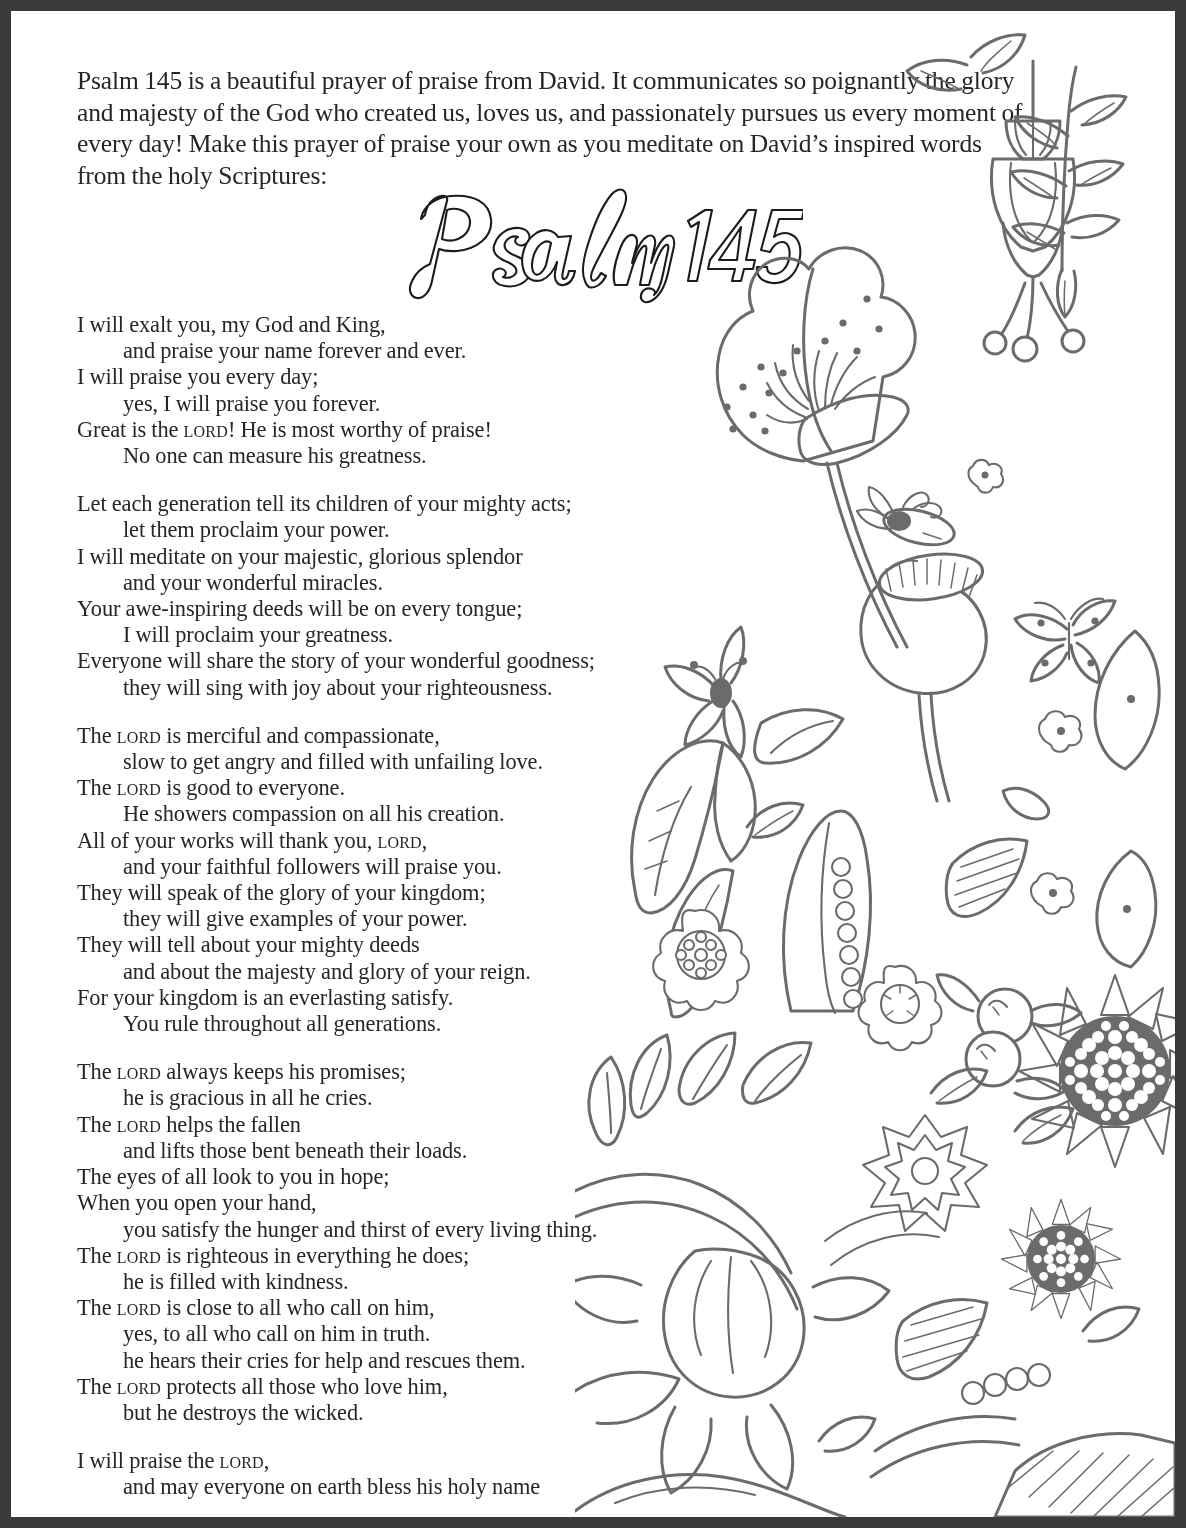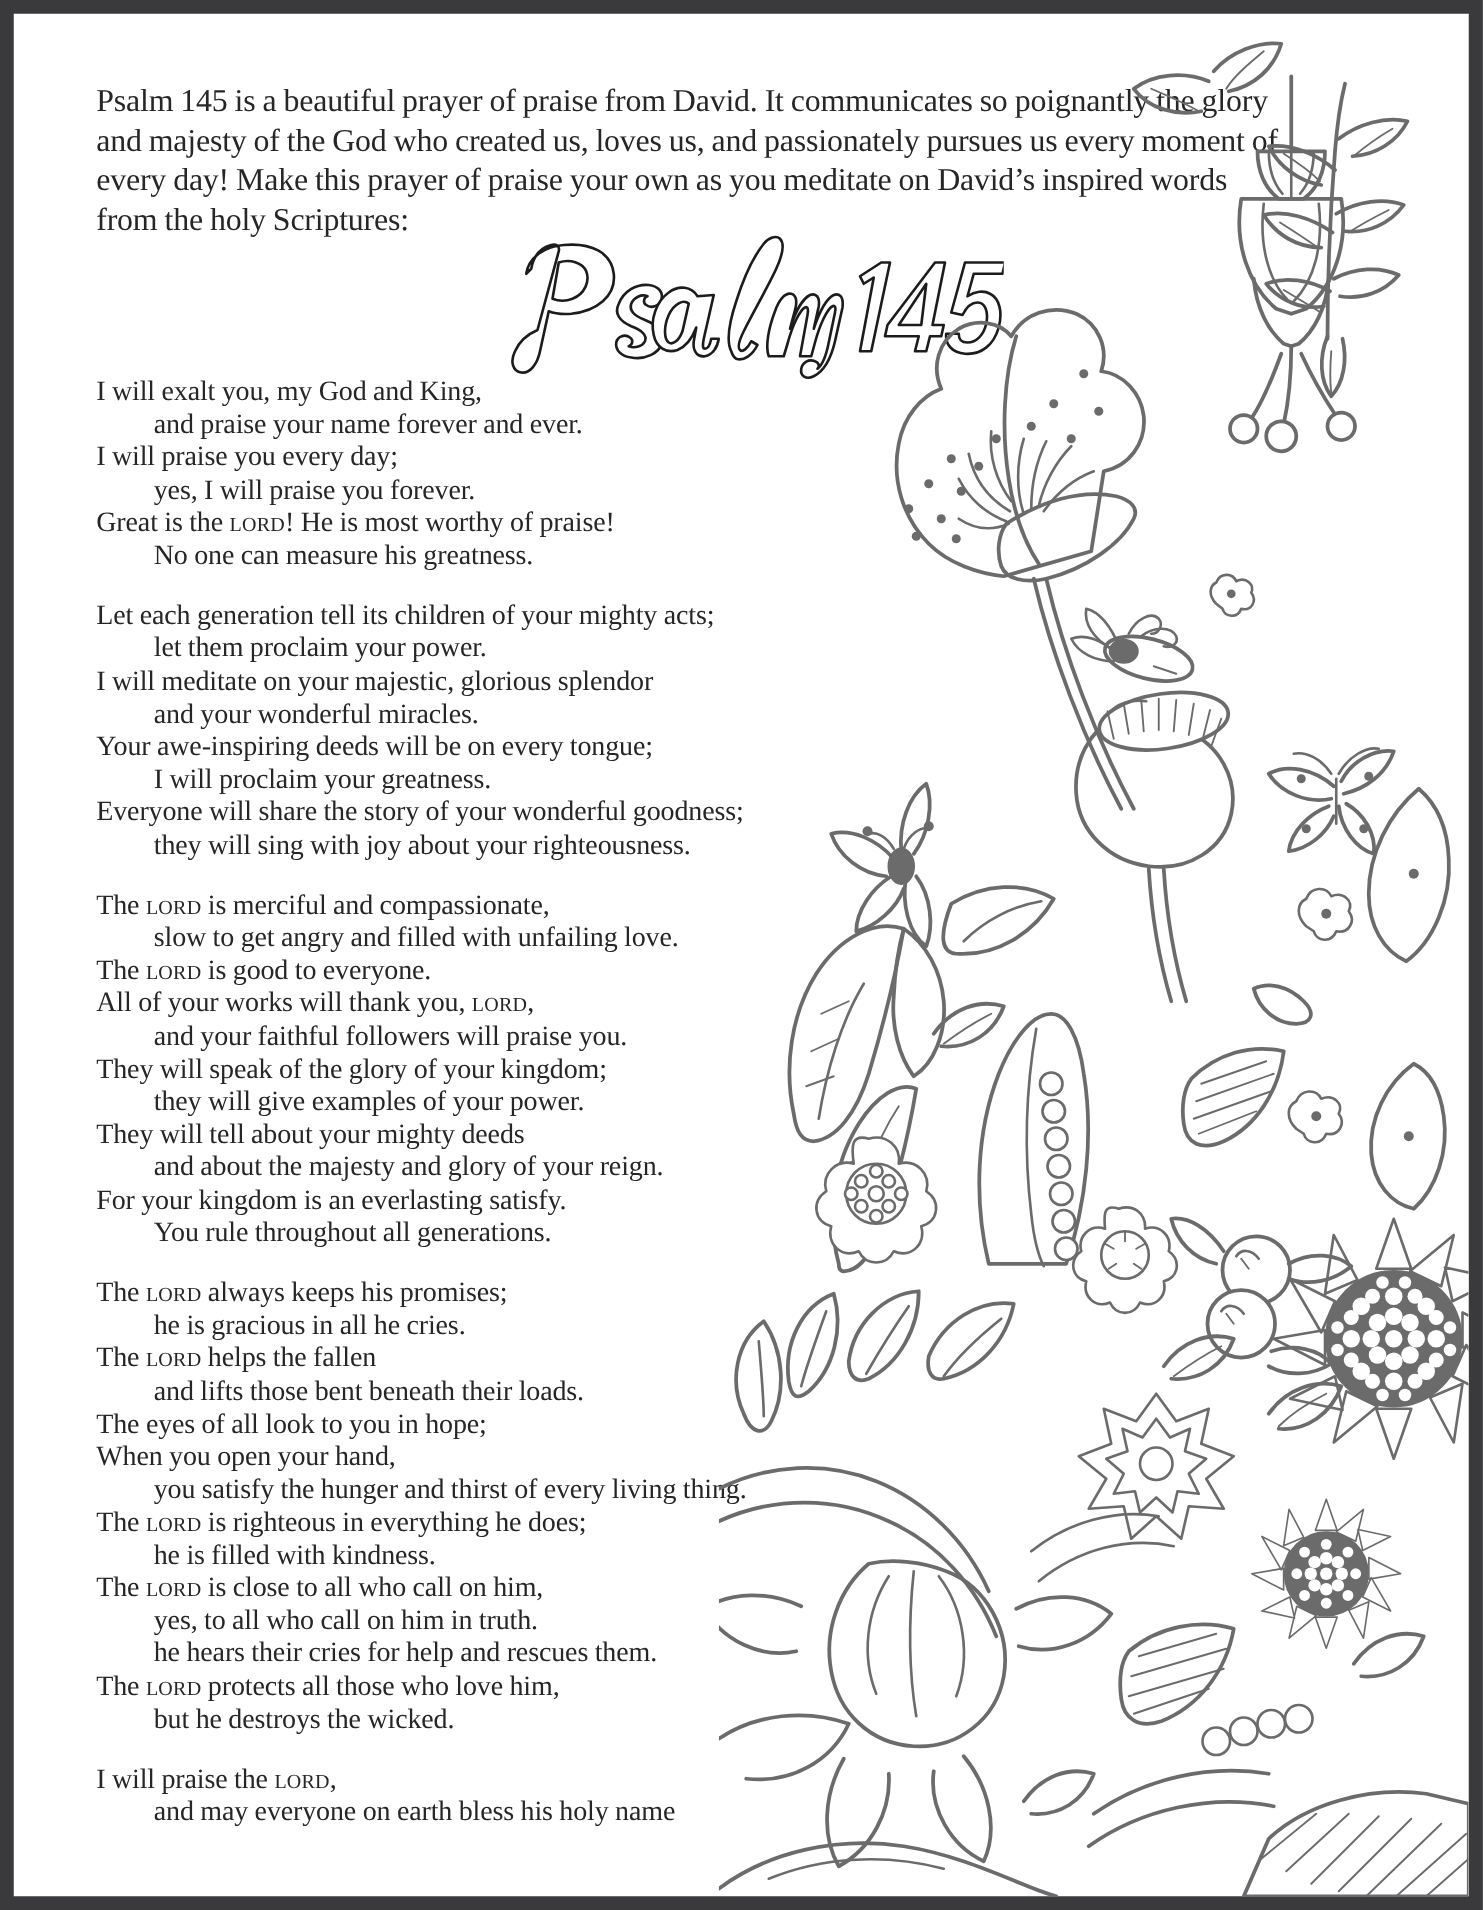--- a/index.html
+++ b/index.html
@@ -70,21 +70,21 @@
     position: absolute;
     left: 66px;
     top: 285px;
     width: 545px;
     color: #262626;
     font-size: 22.4px;
     line-height: 26.2px;
     letter-spacing: -0.1px;
     word-spacing: -0.3px;
   }
-  .stanza { margin: 4px 0 22px 0; }
+  .stanza { margin: 16px 0 22px 0; }
   .stanza:last-child { margin-bottom: 0; }
   .ln { white-space: nowrap; display: block; }
   .ln.ind { padding-left: 46px; }
   .sc {
     font-variant: small-caps;
     text-transform: lowercase;
     letter-spacing: 0.2px;
   }
   .sc::first-letter { text-transform: uppercase; }
 
@@ -207,20 +207,21 @@
           <span class="ln ind">and your wonderful miracles.</span>
           <span class="ln">Your awe-inspiring deeds will be on every tongue;</span>
           <span class="ln ind">I will proclaim your greatness.</span>
           <span class="ln">Everyone will share the story of your wonderful goodness;</span>
           <span class="ln ind">they will sing with joy about your righteousness.</span>
         </div>
         <div class="stanza">
           <span class="ln"><span>The </span><span class="sc">Lord</span><span> is merciful and compassionate,</span></span>
           <span class="ln ind">slow to get angry and filled with unfailing love.</span>
           <span class="ln"><span>The </span><span class="sc">Lord</span><span> is good to everyone.</span></span>
+          <span class="ln ind">He showers compassion on all his creation.</span>
           <span class="ln"><span>All of your works will thank you, </span><span class="sc">Lord</span><span>,</span></span>
           <span class="ln ind">and your faithful followers will praise you.</span>
           <span class="ln">They will speak of the glory of your kingdom;</span>
           <span class="ln ind">they will give examples of your power.</span>
           <span class="ln">They will tell about your mighty deeds</span>
           <span class="ln ind">and about the majesty and glory of your reign.</span>
           <span class="ln">For your kingdom is an everlasting satisfy.</span>
           <span class="ln ind">You rule throughout all generations.</span>
         </div>
         <div class="stanza">

